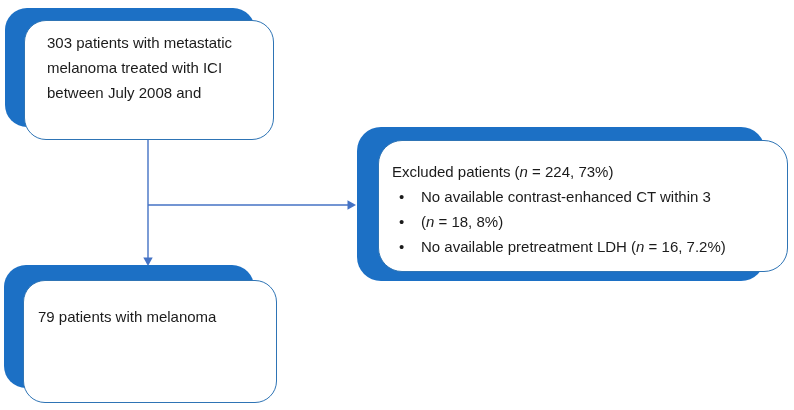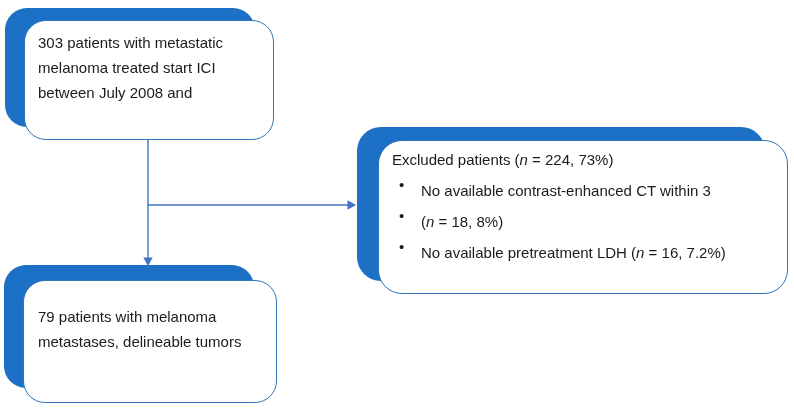--- a/index.html
+++ b/index.html
@@ -34,28 +34,28 @@
     border-radius: 22px;
     font-size: 15px;
     line-height: 25px;
     color: var(--text_color);
   }
   .txtline { white-space: nowrap; }
   .it { font-style: italic; }
 
   
   .shadow-enrolled { left: 5px; top: 8px; width: 250px; height: 119px; }
-  .box-enrolled { left: 24px; top: 20px; width: 250px; height: 120px; padding: 9px 10px 0 13px; }
+  .box-enrolled { left: 24px; top: 20px; width: 250px; height: 120px; padding: 9px 10px 0 22px; }
 
   
   .shadow-excluded { left: 357px; top: 127px; width: 408px; height: 154px; border-radius: 24px; }
-  .box-excluded { left: 378px; top: 140px; width: 410px; height: 154px; padding: 6px 8px 0 13px; border-radius: 24px; }
+  .box-excluded { left: 378px; top: 140px; width: 410px; height: 132px; padding: 18px 8px 0 13px; border-radius: 24px; }
   .brow { display: flex; padding-left: 7px; }
   .dot { width: 22px; flex: none; }
-  .btxt { flex: 1; margin-top: 6px; }
+  .btxt { flex: 1; }
 
   
   .shadow-final { left: 4px; top: 265px; width: 250px; height: 123px; }
   .box-final { left: 23px; top: 280px; width: 254px; height: 123px; padding: 23px 10px 0 14px; }
 
   
   .connectors {
     position: absolute;
     left: 0; top: 0;
     width: 794px; height: 410px;
@@ -72,21 +72,21 @@
   <svg class="connectors" viewBox="0 0 794 410" xmlns="http://www.w3.org/2000/svg">
     <line x1="148" y1="140" x2="148" y2="258"></line>
     <polygon points="148,266 143.3,257.5 152.7,257.5"></polygon>
     <line x1="148" y1="205" x2="348" y2="205"></line>
     <polygon points="356,205 347.5,200.3 347.5,209.7"></polygon>
   </svg>
 
   <div class="shadow shadow-enrolled"></div>
   <div class="flowbox box-enrolled">
     <div class="txtline">303 patients with metastatic</div>
-    <div class="txtline">melanoma treated start ICI</div>
+    <div class="txtline">melanoma treated with ICI</div>
     <div class="txtline">between July 2008 and</div>
   </div>
 
   <div class="shadow shadow-excluded"></div>
   <div class="flowbox box-excluded">
     <div class="txtline"><span>Excluded patients (</span><span class="it">n</span><span> = 224, 73%)</span></div>
 
     <div class="brow">
       <span class="dot">•</span>
       <div class="btxt">
@@ -105,16 +105,15 @@
       <span class="dot">•</span>
       <div class="btxt">
         <div class="txtline"><span>No available pretreatment LDH (</span><span class="it">n</span><span> = 16, 7.2%)</span></div>
       </div>
     </div>
   </div>
 
   <div class="shadow shadow-final"></div>
   <div class="flowbox box-final">
     <div class="txtline">79 patients with melanoma</div>
-    <div class="txtline">metastases, delineable tumors</div>
   </div>
 
 </div>
 
 </body></html>

